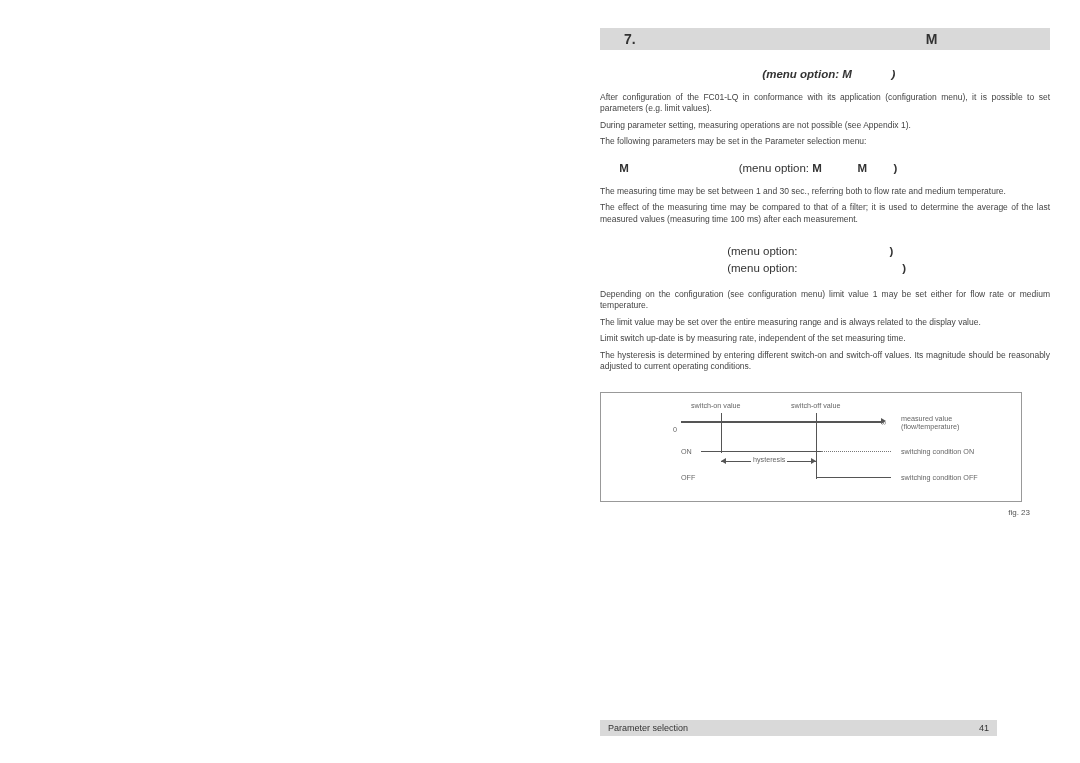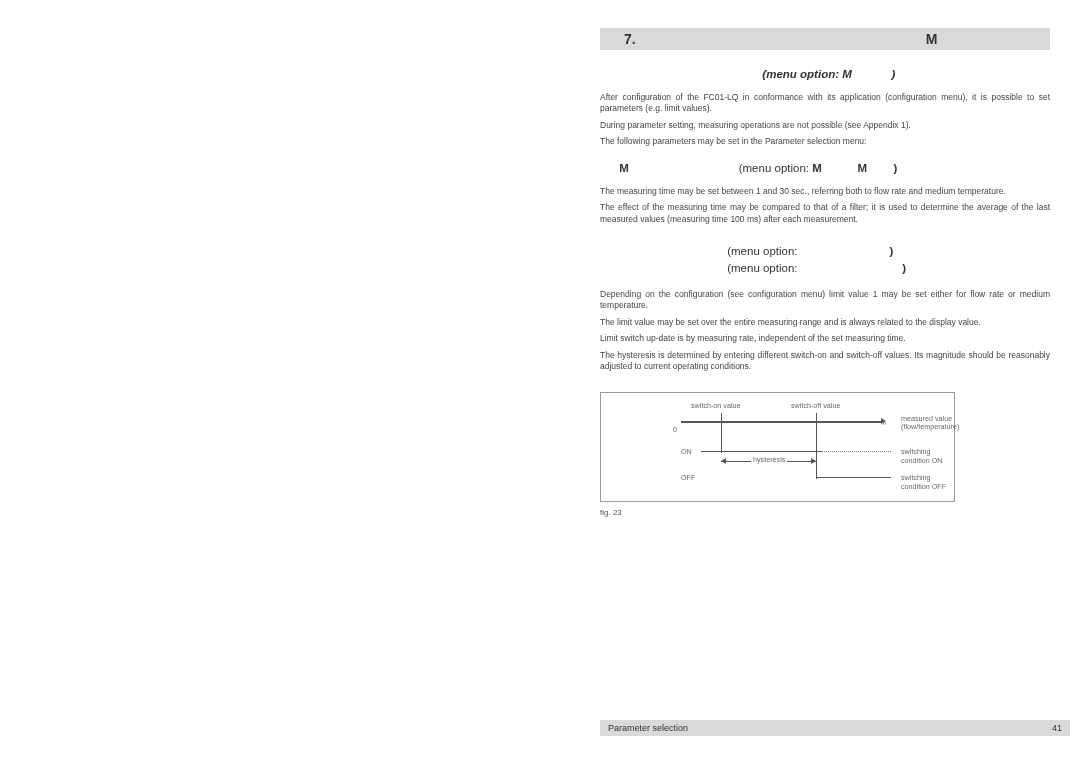--- a/index.html
+++ b/index.html
@@ -41,34 +41,34 @@
   .para {
     font-size: 8.5px;
     line-height: 1.35;
     color: #444;
     text-align: justify;
     margin-bottom: 5px;
   }
   .para.indent { margin-left: 48px; }
   .diagram-box {
     border: 1px solid #999;
-    width: 355px;
+    width: 422px;
     height: 110px;
     margin-top: 20px;
     position: relative;
     font-size: 7.5px;
     color: #444;
   }
   .d-label { position: absolute; font-size: 7.2px; color: #666; }
-  .figcap { font-size: 8px; margin-top: 6px; color:#555; padding-right: 20px;}
+  .figcap { font-size: 8px; text-align: right; margin-top: 6px; color:#555; padding-right: 20px;}
   .footer-bar {
     position: absolute;
     left: 600px;
     top: 720px;
-    width: 470px;
+    width: 397px;
     background: #d9d9d9;
     padding: 3px 8px;
     font-size: 9px;
     display: flex;
     justify-content: space-between;
     color:#333;
     gap:26px;
   }
   .tick { position:absolute; width:1px; height:8px; background:#555; }
   .axis { position:absolute; background:#555; }

